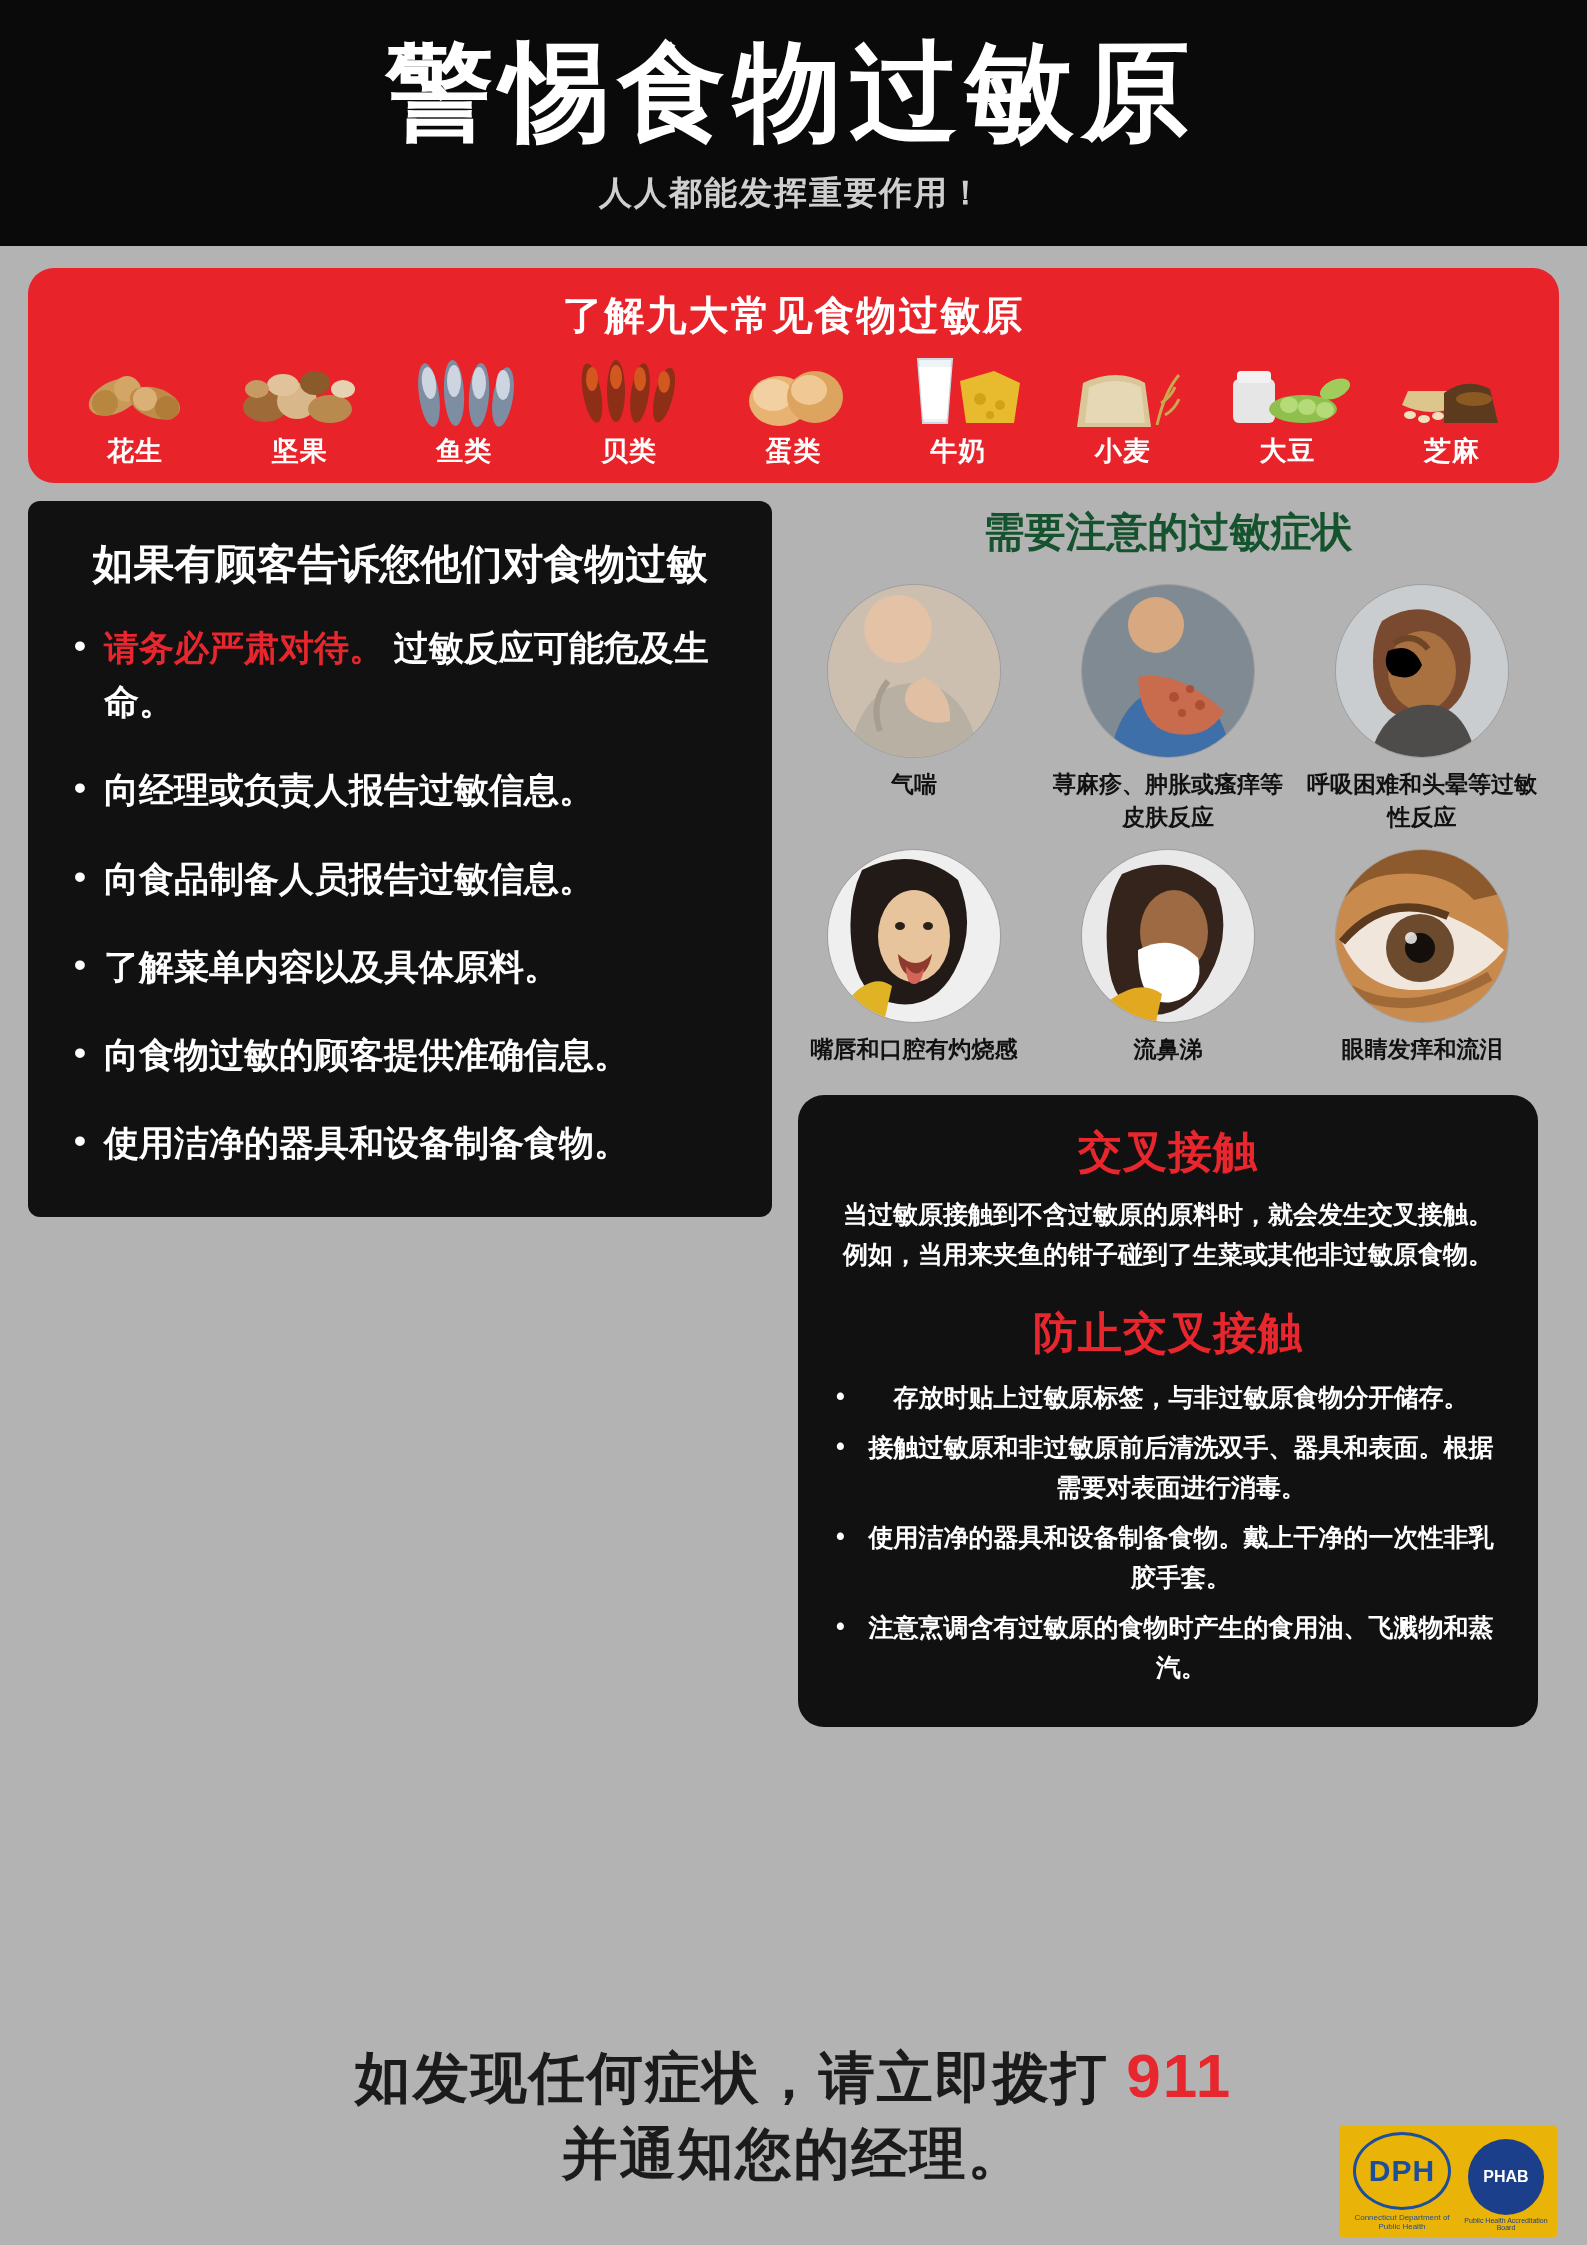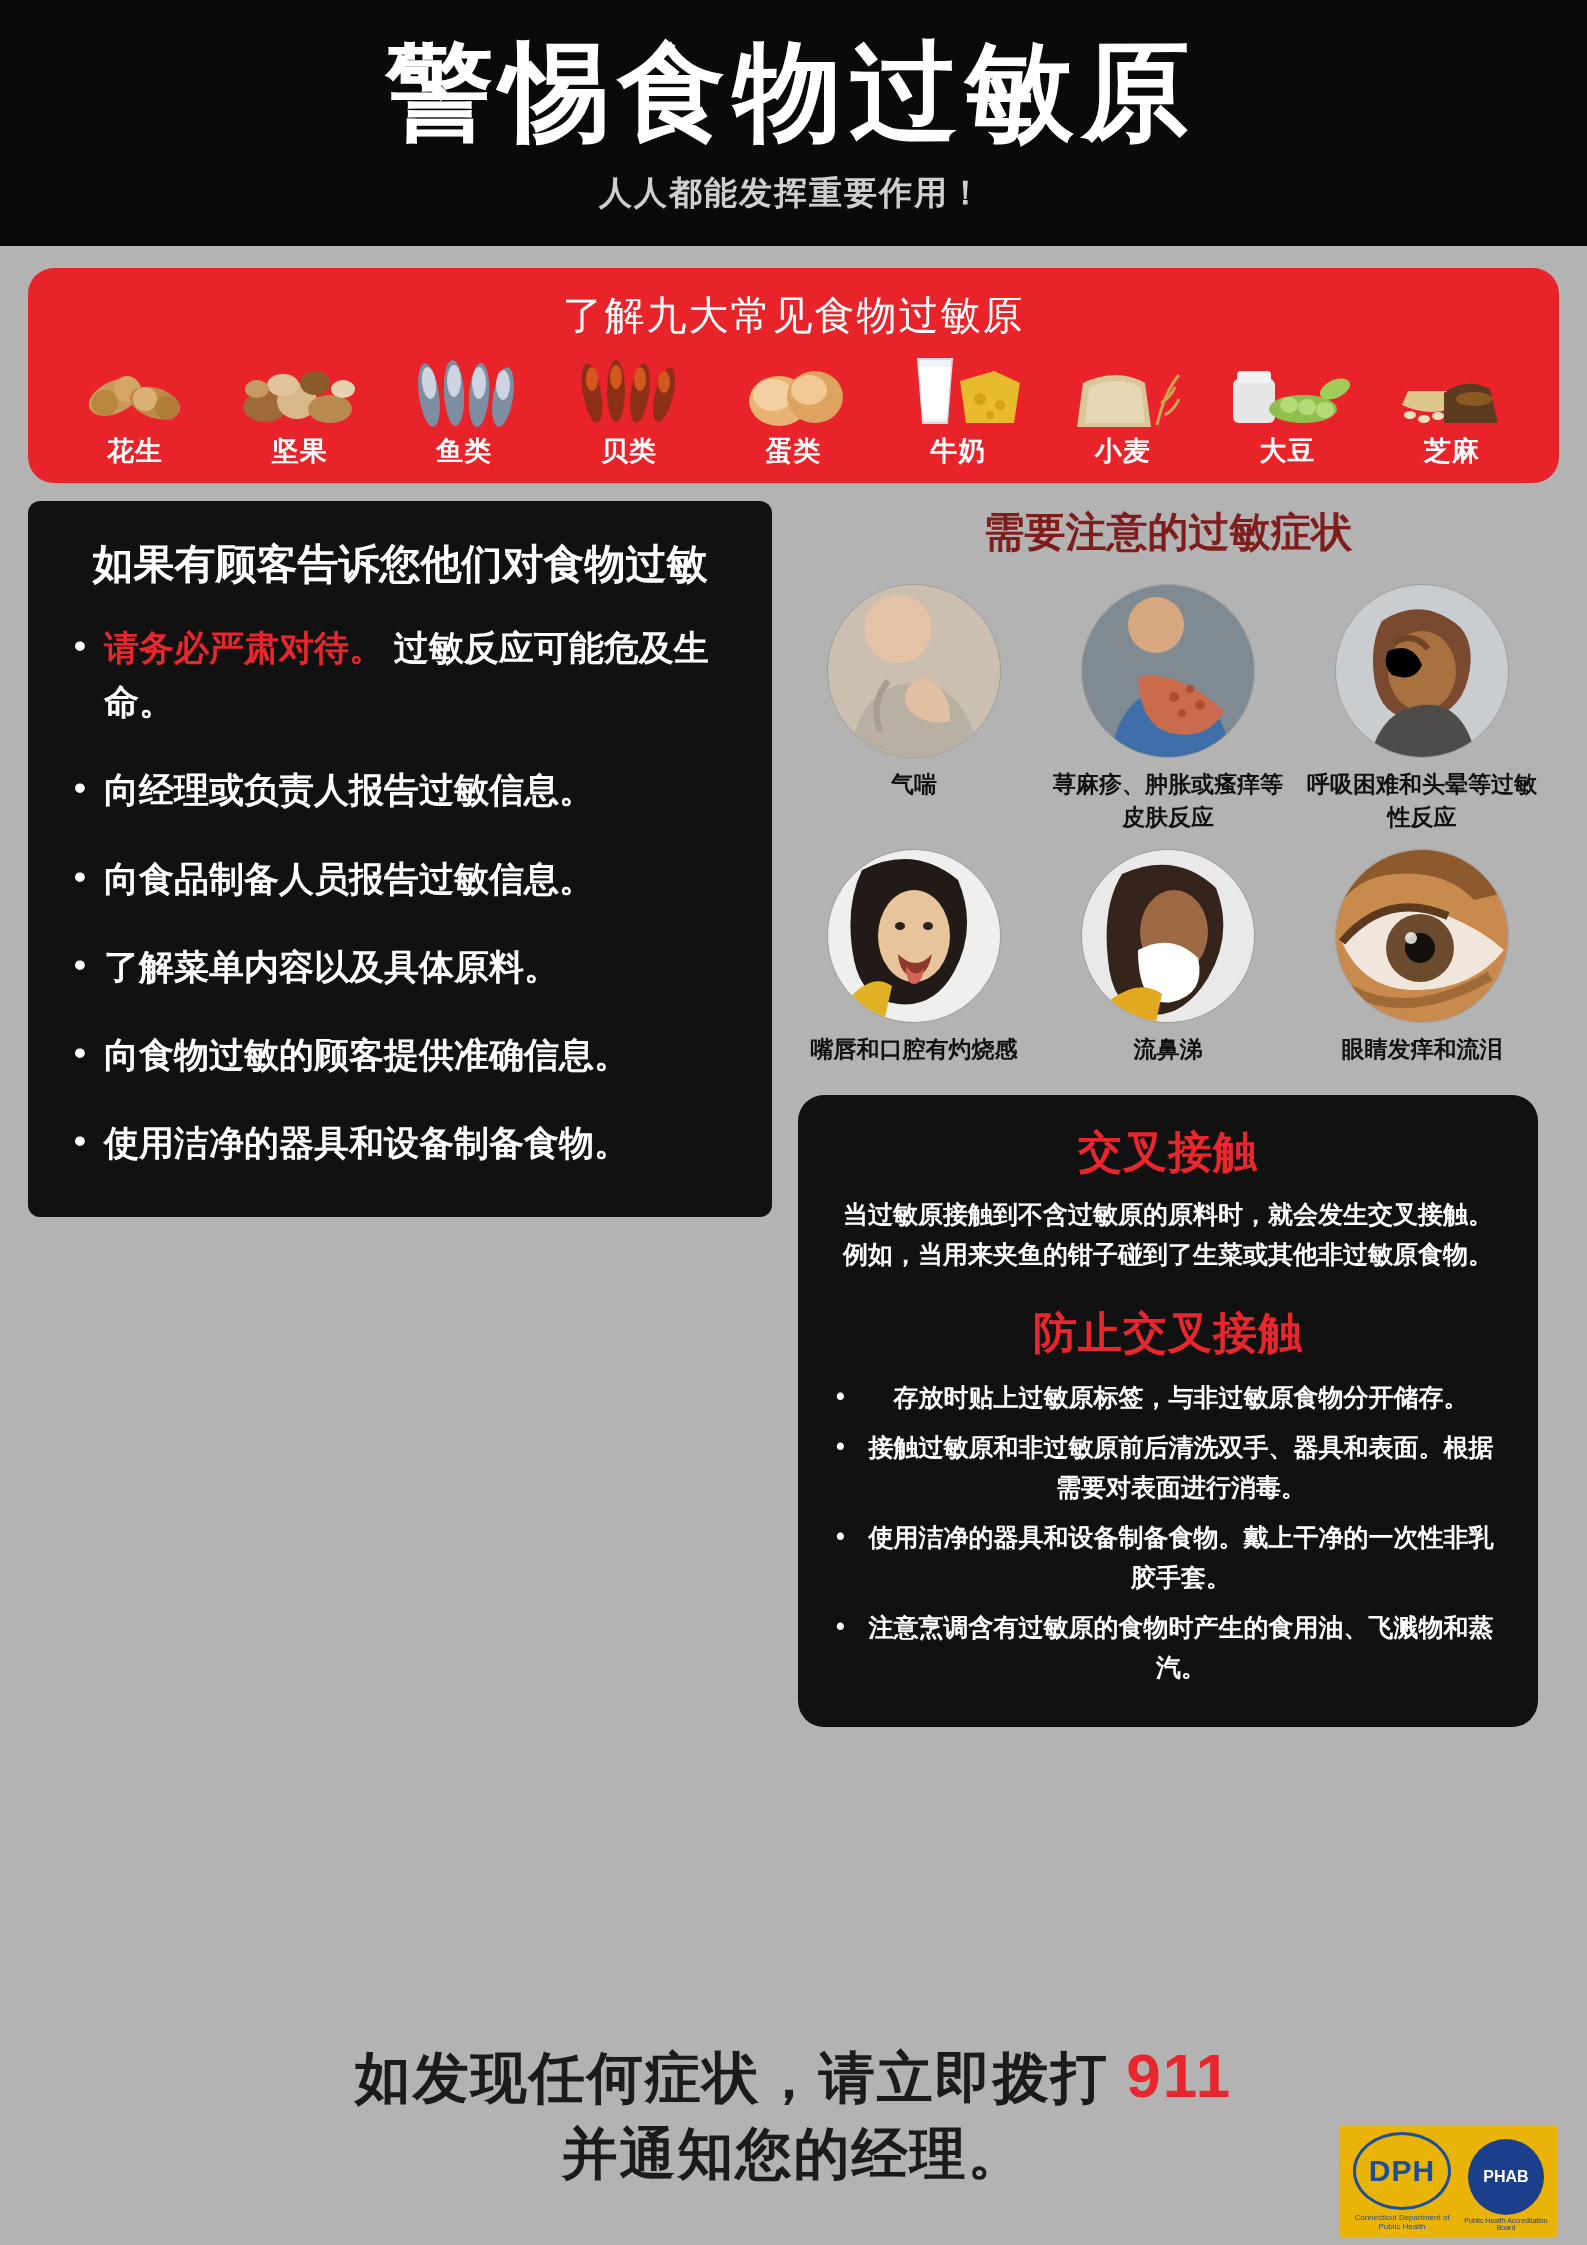--- a/index.html
+++ b/index.html
@@ -48,21 +48,21 @@
     margin: 22px 28px 0 28px;
     background: #e8232a;
     border-radius: 26px;
     padding: 14px 10px 14px 10px;
   }
   .allergen-band h2 {
     margin: 6px 0 10px 0;
     text-align: center;
     color: #ffffff;
     font-size: 40px;
-    font-weight: normal;
+    font-weight: bold;
     letter-spacing: 2px;
   }
   .allergen-row {
     display: flex;
     justify-content: space-between;
     align-items: flex-end;
     padding: 0 18px;
   }
   .allergen-item {
     width: 158px;
@@ -135,21 +135,21 @@
   }
   .hl-red {
     color: #e8262d;
   }
 
   
   .symptoms-title {
     text-align: center;
     font-size: 41px;
     font-weight: bold;
-    color: #7f1d1d;
+    color: #14532d;
     margin: 4px 0 24px 0;
   }
   .symptom-grid {
     display: flex;
     flex-wrap: wrap;
     justify-content: space-between;
   }
   .symptom {
     width: 232px;
     text-align: center;

